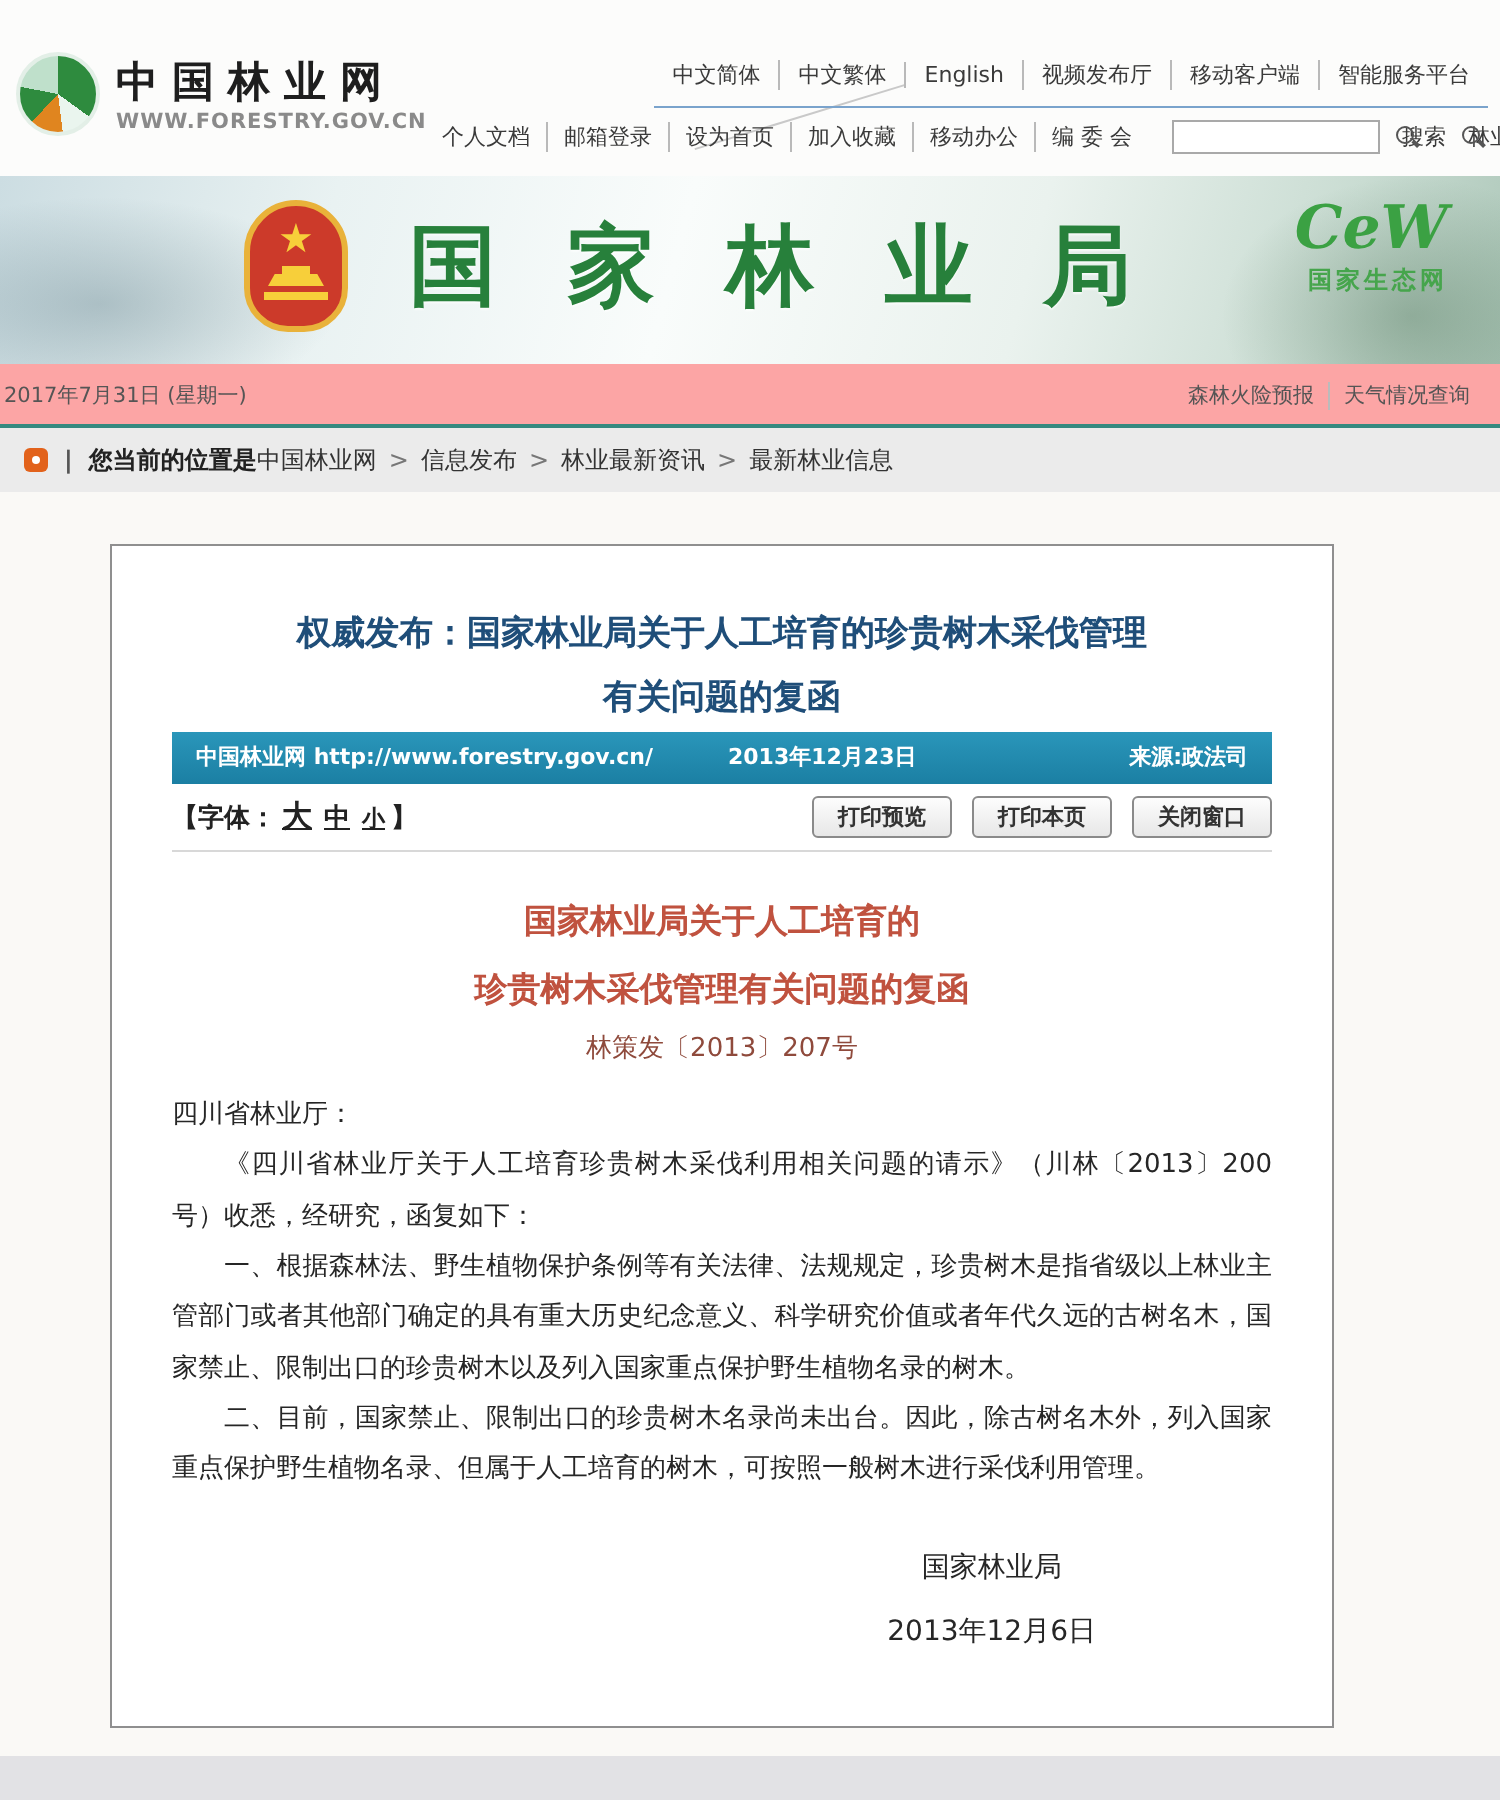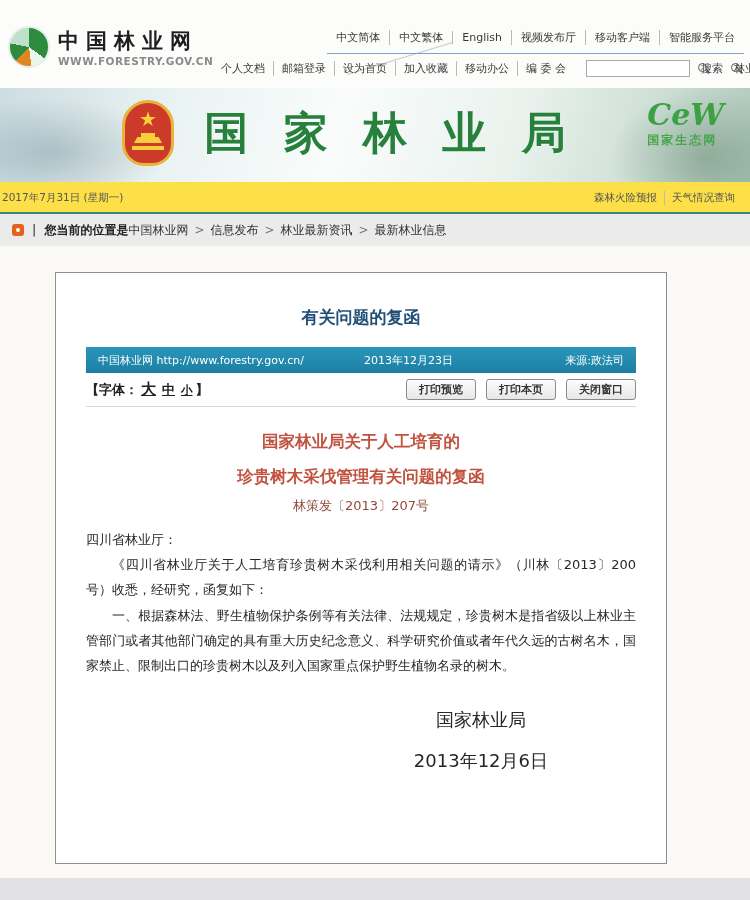--- a/index.html
+++ b/index.html
@@ -35,66 +35,66 @@
     background:radial-gradient(ellipse at 40% 60%, rgba(90,120,130,.35), rgba(90,120,130,0) 70%); }
   .mist2 { position:absolute; right:-20px; top:0; width:160px; height:100px;
     background:radial-gradient(ellipse at 60% 70%, rgba(60,100,70,.35), rgba(60,100,70,0) 70%); }
   .emblem { position:absolute; left:122px; top:12px; width:52px; height:66px; background:#cc3a2a;
     border-radius:26px 26px 22px 22px; border:3px solid #e9b23a; display:flex; flex-direction:column; align-items:center; }
   .emblem .star { color:#f7cf3a; font-size:20px; line-height:24px; margin-top:4px; }
   .emblem .gate { width:28px; height:10px; background:#f7cf3a; margin-top:2px; clip-path:polygon(0 100%,12% 40%,25% 40%,25% 0,75% 0,75% 40%,88% 40%,100% 100%); }
   .emblem .base { width:32px; height:4px; background:#f7cf3a; margin-top:3px; }
   .banner-title { position:absolute; left:190px; top:16px; width:400px; text-align:center;
     font-size:44px; font-weight:bold; color:#27803b; letter-spacing:10px; text-shadow:0 1px 1px rgba(255,255,255,.7); }
-  .eco-logo { position:absolute; right:26px; top:10px; text-align:left; }
+  .eco-logo { position:absolute; right:26px; top:10px; text-align:right; }
   .eco-mark { font-family:"DejaVu Serif","Liberation Serif",serif; font-style:italic; font-weight:bold;
     font-size:30px; color:#3ba143; line-height:34px; }
   .eco-text { font-size:12px; letter-spacing:2px; color:#46a54c; font-weight:bold; }
 
   
-  .date-bar { position:absolute; top:182px; left:0; right:0; height:30px; background:#fde047; }
+  .date-bar { position:absolute; top:182px; left:0; right:0; height:30px; background:#fca5a5; }
   .date-txt { position:absolute; left:2px; top:9px; font-size:10.5px; color:#555; }
   .weather { position:absolute; right:8px; top:9px; font-size:10.5px; color:#555; display:flex; align-items:center; }
   .weather span.lnk { padding:0 7px; border-left:1px solid #bbb; cursor:pointer; }
   .weather span.lnk:first-child { border-left:none; }
 
   
   .breadcrumb { position:absolute; top:212px; left:0; right:0; height:34px; background:#ebebeb;
     border-top:2px solid #35897f; display:flex; align-items:center; padding-left:12px; font-size:12px; color:#333; }
   .loc-icon { width:12px; height:12px; border-radius:3px; background:#e2621b; margin-right:6px; position:relative; }
   .loc-icon::after { content:""; position:absolute; left:4px; top:4px; width:4px; height:4px; border-radius:50%; background:#fff; }
   .crumb-sep0 { color:#555; margin:0 8px 0 2px; font-weight:bold; }
   .crumb-prefix { font-weight:bold; color:#222; }
   .crumb-item { color:#333; cursor:pointer; }
   .crumb-gt { color:#777; margin:0 6px; }
 
   
   .main { position:absolute; top:246px; left:0; right:0; bottom:22px; background:#faf9f6; }
   .doc { position:absolute; left:55px; top:26px; width:612px; height:592px; background:#fff;
     border:1px solid #8f8f8f; padding:0 30px; overflow:hidden; }
   .page-title { margin-top:28px; text-align:center; color:#1f4e79; font-weight:bold; font-size:17px; line-height:1.9; }
-  .meta-bar { margin-top:14px; height:26px; background:linear-gradient(#2a96ba,#1b7fa3); color:#fff;
-    display:flex; align-items:center; font-size:11px; padding:0 12px; }
+  .meta-bar { height:26px; background:linear-gradient(#2a96ba,#1b7fa3); color:#fff;
+    display:flex; align-items:center; font-size:11px; padding:0 12px;font-weight:bold; }
   .meta-site { flex:1; }
   .meta-date { width:170px; }
   .meta-source { width:90px; text-align:right; }
   .tools { height:34px; display:flex; align-items:center; justify-content:space-between; border-bottom:1px solid #d8d8d8; }
   .font-tool { font-size:13px; font-weight:bold; color:#222; }
   .fs-link { text-decoration:underline; color:#222; margin:0 3px; cursor:pointer; font-weight:bold; }
   .fs-big { font-size:15px; } .fs-mid { font-size:13px; } .fs-small { font-size:11.5px; }
   .btns { display:flex; }
   .tool-btn { font-size:11px; padding:2px 12px; border:1px solid #8a8a8a; border-radius:3px;
     background:linear-gradient(#fdfdfd,#e7e7e7); margin-left:10px; color:#333; cursor:pointer;
     font-family:"DejaVu Sans","Liberation Sans",sans-serif;font-weight:bold; }
   .doc-title { margin-top:18px; text-align:center; color:#c0523f; font-weight:bold; font-size:16.5px; line-height:2.1; }
   .doc-number { text-align:center; color:#8f4a3c; font-size:13px; margin-top:2px; }
   .body-text { margin-top:12px; font-size:13px; color:#262626; line-height:1.95; text-align:justify; }
   .body-text p { margin:0; }
   .p-indent { text-indent:2em; }
-  .signature { width:fit-content; margin:20px 88px 0 auto; text-align:center; font-size:18px; line-height:2.3; color:#262626; }
+  .signature { width:fit-content; margin:20px 88px 0 auto; text-align:center; font-size:14px; line-height:2.3; color:#262626; }
 
   .bottom-strip { position:absolute; bottom:0; left:0; right:0; height:22px; background:#e2e2e5; }
 </style>
 </head>
 <body>
 
 <div id="page">
 
   <div class="header">
     <div class="logo">
@@ -160,20 +160,21 @@
     <span class="crumb-item">信息发布</span>
     <span class="crumb-gt">&gt;</span>
     <span class="crumb-item">林业最新资讯</span>
     <span class="crumb-gt">&gt;</span>
     <span class="crumb-item">最新林业信息</span>
   </div>
 
   <div class="main">
     <div class="doc">
       <div class="page-title">
+        <div>权威发布：国家林业局关于人工培育的珍贵树木采伐管理</div>
         <div>有关问题的复函</div>
       </div>
 
       <div class="meta-bar">
         <span class="meta-site">中国林业网 http://www.forestry.gov.cn/</span>
         <span class="meta-date">2013年12月23日</span>
         <span class="meta-source">来源:政法司</span>
       </div>
 
       <div class="tools">
@@ -190,20 +191,21 @@
       <div class="doc-title">
         <div>国家林业局关于人工培育的</div>
         <div>珍贵树木采伐管理有关问题的复函</div>
       </div>
       <div class="doc-number">林策发〔2013〕207号</div>
 
       <div class="body-text">
         <p>四川省林业厅：</p>
         <p class="p-indent">《四川省林业厅关于人工培育珍贵树木采伐利用相关问题的请示》（川林〔2013〕200号）收悉，经研究，函复如下：</p>
         <p class="p-indent">一、根据森林法、野生植物保护条例等有关法律、法规规定，珍贵树木是指省级以上林业主管部门或者其他部门确定的具有重大历史纪念意义、科学研究价值或者年代久远的古树名木，国家禁止、限制出口的珍贵树木以及列入国家重点保护野生植物名录的树木。</p>
+        <p class="p-indent">二、目前，国家禁止、限制出口的珍贵树木名录尚未出台。因此，除古树名木外，列入国家重点保护野生植物名录、但属于人工培育的树木，可按照一般树木进行采伐利用管理。</p>
       </div>
 
       <div class="signature">
         <div>国家林业局</div>
         <div>2013年12月6日</div>
       </div>
     </div>
   </div>
 
   <div class="bottom-strip"></div>

